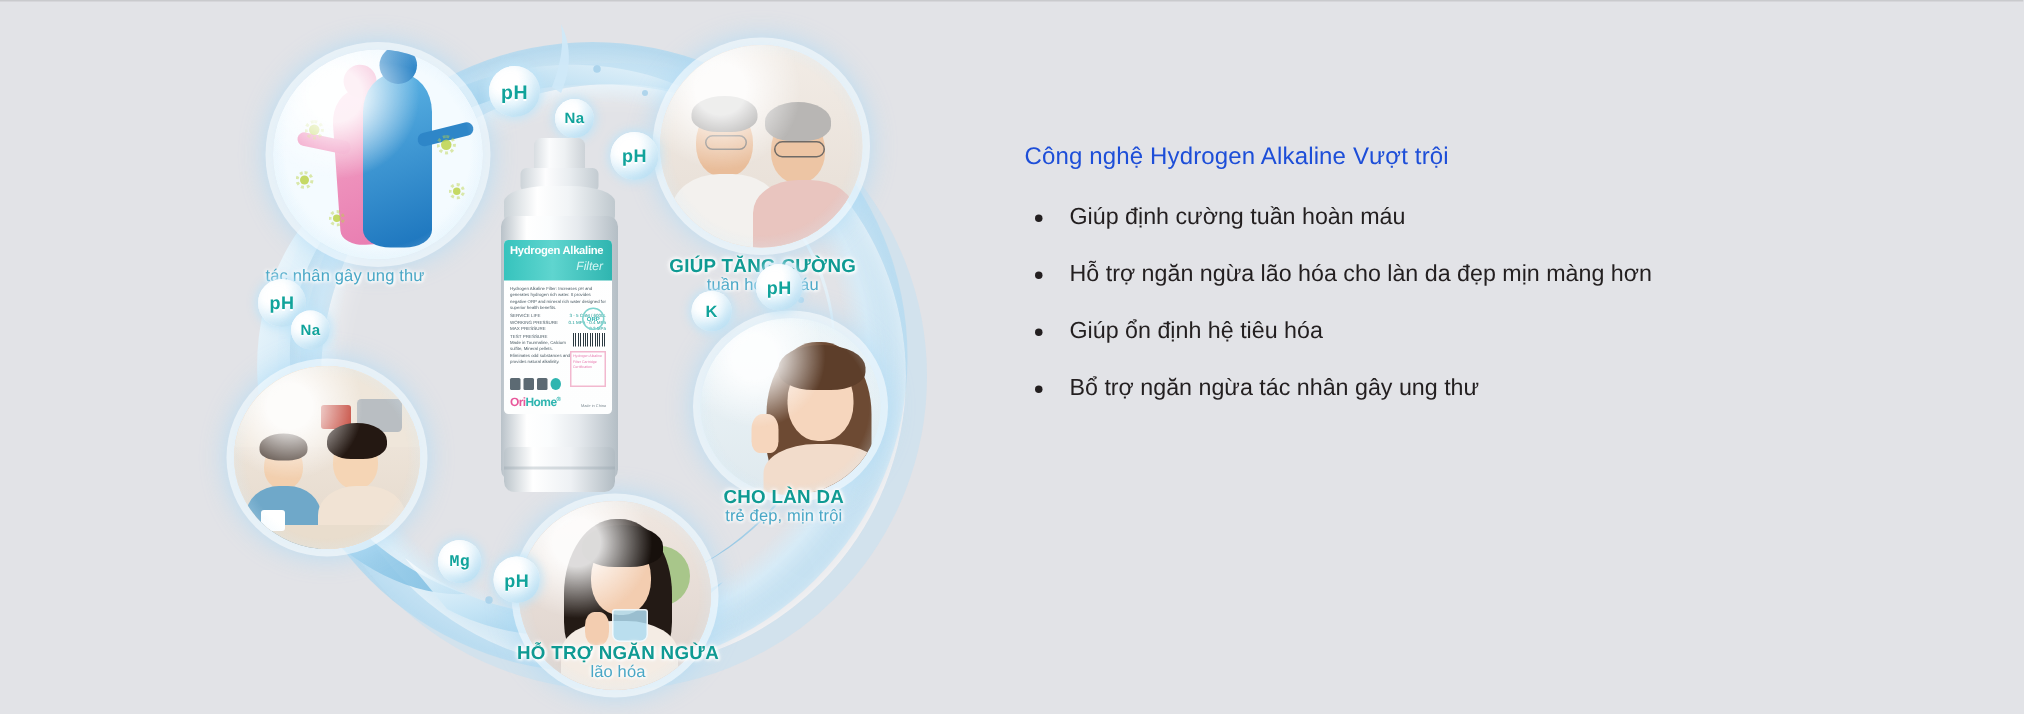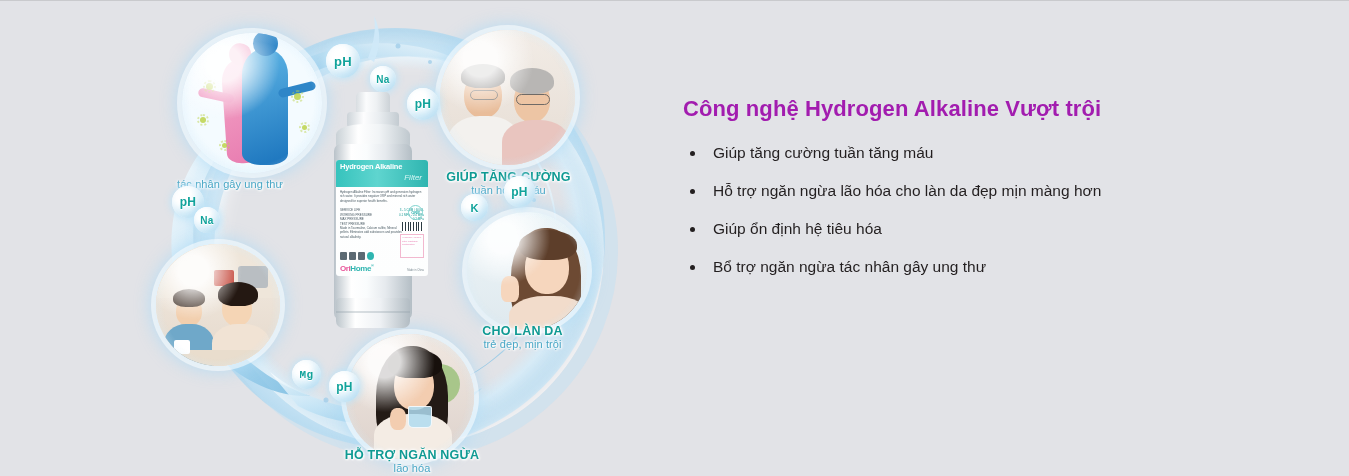--- a/index.html
+++ b/index.html
@@ -102,21 +102,21 @@
     background:linear-gradient(90deg,#ccd3d8,#fdfdfe 32%,#e9edf0 62%,#c3cbd1);border-radius:4px;}
   .cart-shoulder{position:absolute;left:6px;top:32px;width:74px;height:26px;
     background:linear-gradient(90deg,#c9d1d6,#ffffff 30%,#f1f4f6 58%,#bfc8ce);
     border-radius:40% 40% 6px 6px;}
   .cart-body{position:absolute;left:4px;top:52px;width:78px;height:176px;
     background:linear-gradient(90deg,#b9c2c9 0%,#ffffff 22%,#fafcfd 42%,#e6eaee 66%,#b4bec5 100%);
     border-radius:7px;}
   .cart-base{position:absolute;left:6px;top:206px;width:74px;height:30px;
     background:linear-gradient(90deg,#bcc5cb,#ffffff 26%,#eef1f4 60%,#b2bcc3);border-radius:4px 4px 7px 7px;}
   .cart-base:after{content:"";position:absolute;left:0;top:13px;width:100%;height:2px;background:rgba(150,162,172,.35);}
-  .cart-label{position:absolute;left:6px;top:68px;width:92px;height:116px;
+  .cart-label{position:absolute;left:6px;top:68px;width:72px;height:116px;
     background:linear-gradient(180deg,#ffffff 0 2%, #fdfefe 100%);
     border-radius:3px;overflow:hidden;}
   .lbl-teal{position:absolute;left:0;top:0;width:100%;height:27px;
     background:linear-gradient(90deg,#36c3bd,#5fd5cf 45%,#2fb5b0);}
   .lbl-title{position:absolute;left:4px;top:2px;font-size:7.5px;font-weight:bold;color:#fff;letter-spacing:-.2px;}
   .lbl-sub{position:absolute;right:6px;top:13px;font-size:8px;font-weight:normal;color:#d6f6f4;font-style:italic;}
   .lbl-para{position:absolute;left:4px;top:30px;right:4px;font-size:2.9px;color:#4a5a63;line-height:1.5;}
   .lbl-rows{position:absolute;left:4px;top:48px;right:4px;font-size:3px;color:#4a5a63;line-height:1.55;}
   .lbl-rows .r{display:flex;justify-content:space-between;}
   .lbl-rows .r span:last-child{color:#1b9b95;}
@@ -131,21 +131,21 @@
   .lbl-icons i{width:7px;height:8px;background:#5c6a73;border-radius:1px;display:block;}
   .lbl-icons i.t{background:#2fb5b0;border-radius:50%;}
   .lbl-logo{position:absolute;left:4px;bottom:3px;font-size:8px;font-weight:bold;letter-spacing:-.4px;}
   .lbl-logo .o{color:#e8569a;}
   .lbl-logo .h{color:#2fb5b0;}
   .lbl-logo sup{font-size:4px;color:#2fb5b0;}
   .lbl-fine{position:absolute;right:4px;bottom:4px;font-size:2.6px;color:#7d8b93;}
 
   
   #content{position:absolute;left:683px;top:96px;width:620px;}
-  #title{font-size:22px;color:#a21caf;font-weight:bold;letter-spacing:.1px;margin:0 0 22px 0;}
+  #title{font-size:16px;color:#1d4ed8;font-weight:normal;letter-spacing:.1px;margin:0 0 22px 0;}
   #bullets{list-style:none;margin:0;padding:0;}
   #bullets li{position:relative;padding-left:30px;margin-bottom:20px;font-size:15.5px;color:#231f20;}
   #bullets li .dot{position:absolute;left:7px;top:7px;width:5px;height:5px;border-radius:50%;background:#231f20;}
 </style>
 </head>
 <body>
 
 <div id="top-rule"></div>
 
 <div id="infographic">
@@ -266,21 +266,21 @@
         <div class="hair" style="left:30px;top:12px;width:72px;height:104px;background:#231a15;border-radius:48% 48% 34% 34%;"></div>
         <div class="head" style="left:48px;top:26px;width:40px;height:50px;background:#f3cdb0;"></div>
         <div class="hair" style="left:42px;top:16px;width:54px;height:28px;background:#17100c;"></div>
         <div class="body" style="left:28px;top:80px;width:78px;height:48px;background:#f4ece4;"></div>
         <div style="position:absolute;left:62px;top:72px;width:22px;height:20px;background:rgba(175,220,240,.85);border-radius:2px 2px 5px 5px;border:1px solid rgba(255,255,255,.8);"></div>
         <div style="position:absolute;left:44px;top:74px;width:16px;height:22px;background:#f3cdb0;border-radius:40%;"></div>
       </div>
       <div class="gloss"></div>
     </div>
   </div>
-  <div class="cap" style="left:182px;top:448px;width:200px;">
+  <div class="cap" style="left:182px;top:428px;width:200px;">
     <div class="t1">HỖ TRỢ NGĂN NGỪA</div>
     <div class="t2">lão hóa</div>
   </div>
 
   <div class="mineral" style="left:196px;top:44px;width:34px;height:34px;font-size:13px;">pH</div>
   <div class="mineral" style="left:240px;top:66px;width:26px;height:26px;font-size:10px;">Na</div>
   <div class="mineral" style="left:277px;top:88px;width:32px;height:32px;font-size:12px;">pH</div>
   <div class="mineral" style="left:42px;top:186px;width:32px;height:32px;font-size:12px;">pH</div>
   <div class="mineral" style="left:64px;top:207px;width:26px;height:26px;font-size:10px;">Na</div>
   <div class="mineral" style="left:331px;top:194px;width:27px;height:27px;font-size:11px;">K</div>
@@ -337,18 +337,18 @@
 
       <div class="lbl-logo"><span class="o">Ori</span><span class="h">Home</span><sup>®</sup></div>
       <div class="lbl-fine">Made in China</div>
     </div>
   </div>
 </div>
 
 <div id="content">
   <h1 id="title">Công nghệ Hydrogen Alkaline Vượt trội</h1>
   <ul id="bullets">
-    <li><span class="dot"></span><span>Giúp tăng cường tuần tăng máu</span></li>
+    <li><span class="dot"></span><span>Giúp định cường tuần hoàn máu</span></li>
     <li><span class="dot"></span><span>Hỗ trợ ngăn ngừa lão hóa cho làn da đẹp mịn màng hơn</span></li>
     <li><span class="dot"></span><span>Giúp ổn định hệ tiêu hóa</span></li>
     <li><span class="dot"></span><span>Bổ trợ ngăn ngừa tác nhân gây ung thư</span></li>
   </ul>
 </div>
 
 </body></html>

